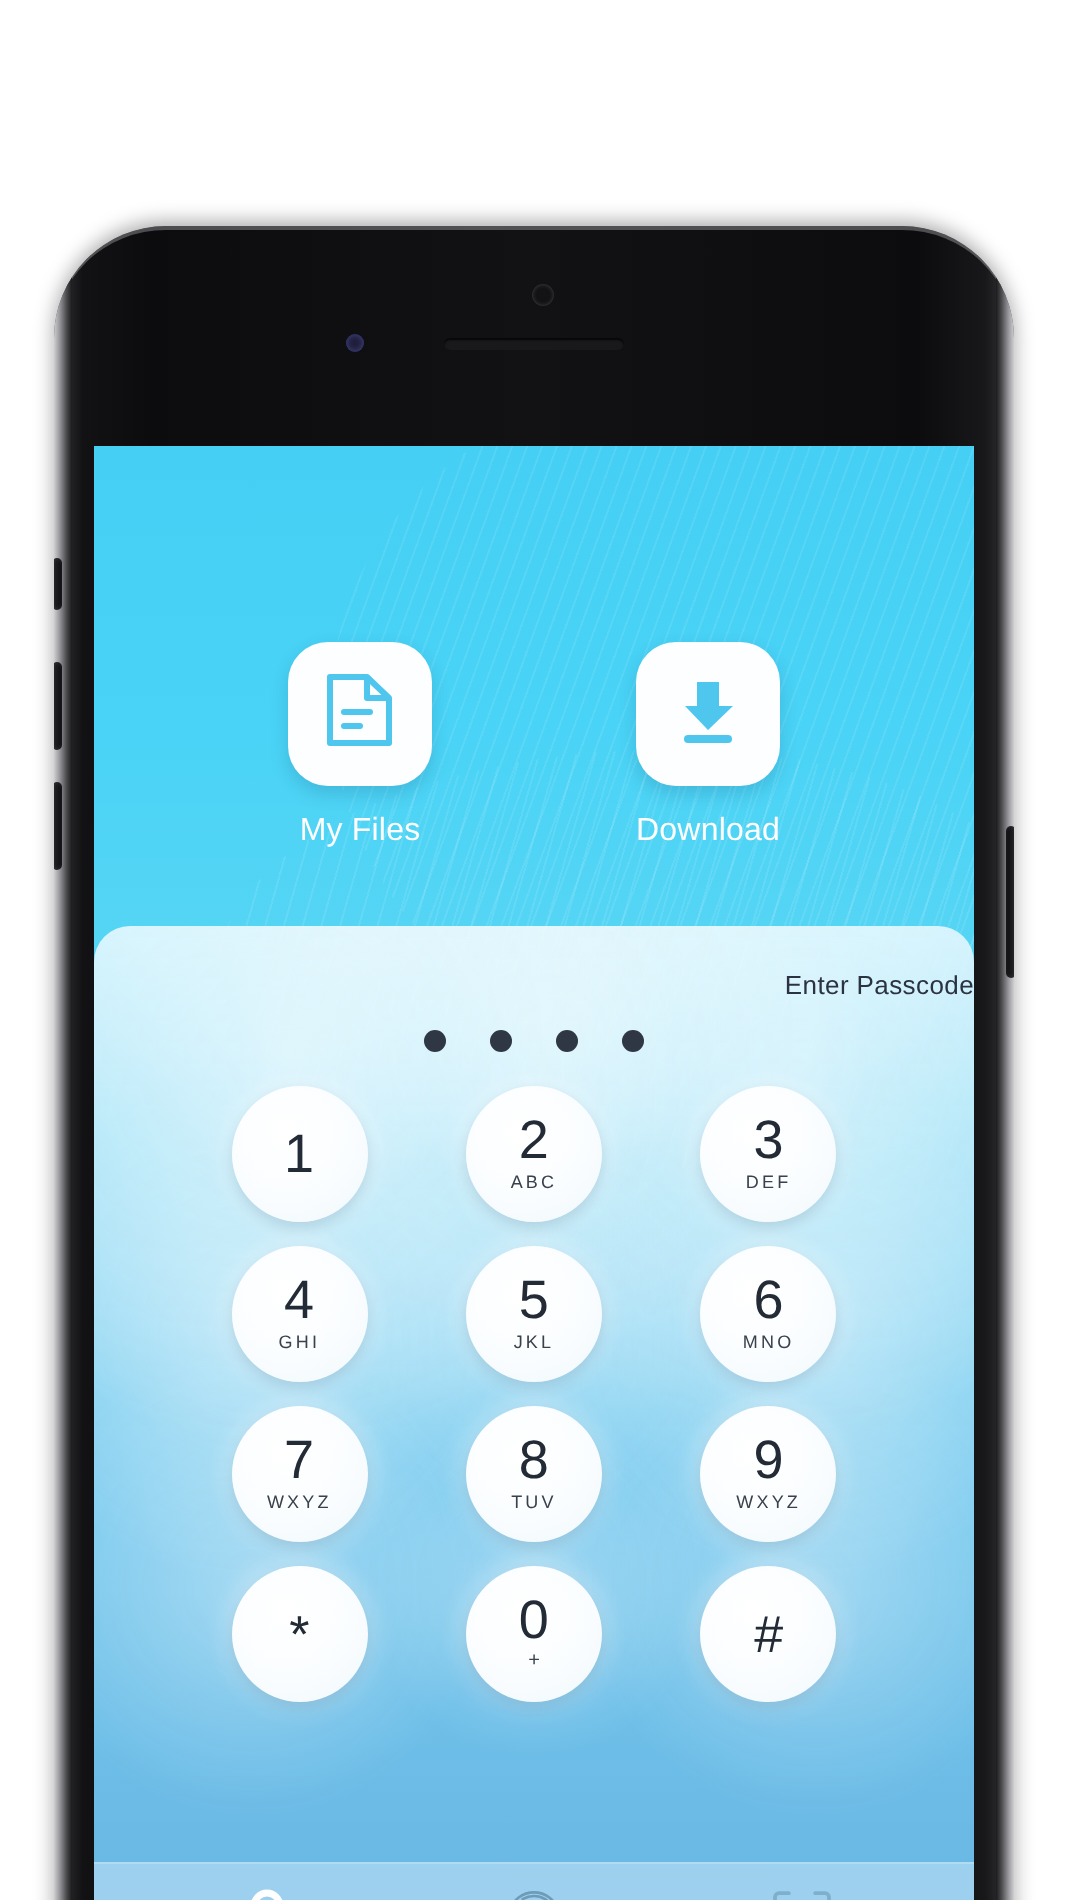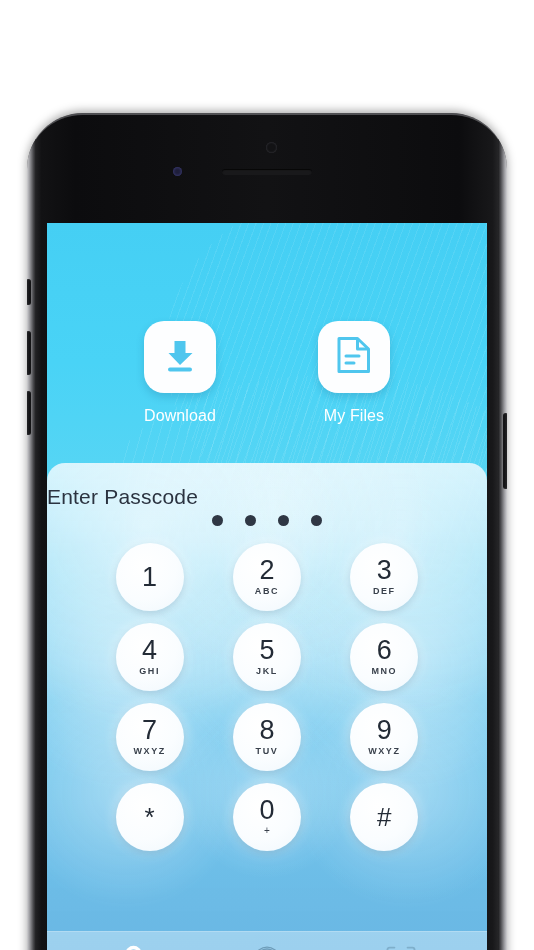--- a/index.html
+++ b/index.html
@@ -122,22 +122,22 @@
       radial-gradient(circle at 80% 13%, rgba(255,255,255,.45) 0%, rgba(255,255,255,0) 32%),
       radial-gradient(circle at 18% 38%, rgba(255,255,255,.40) 0%, rgba(255,255,255,0) 26%),
       radial-gradient(circle at 50% 38%, rgba(255,255,255,.34) 0%, rgba(255,255,255,0) 24%),
       radial-gradient(circle at 82% 38%, rgba(255,255,255,.38) 0%, rgba(255,255,255,0) 26%),
       radial-gradient(circle at 18% 62%, rgba(255,255,255,.34) 0%, rgba(255,255,255,0) 24%),
       radial-gradient(circle at 50% 62%, rgba(255,255,255,.30) 0%, rgba(255,255,255,0) 22%),
       radial-gradient(circle at 82% 62%, rgba(255,255,255,.32) 0%, rgba(255,255,255,0) 24%),
       linear-gradient(180deg, rgba(214,243,252,.92) 0%, rgba(168,226,247,.88) 22%, rgba(131,206,240,.86) 50%, rgba(110,190,232,.86) 78%, rgba(105,180,226,.88) 100%);
   }
   .pass-title{
-    position:absolute; top:22px; left:0; width:440px; text-align:left;
-    color:#2B3340; font-size:21px; font-weight:400; letter-spacing:.2px;
+    position:absolute; top:22px; left:0; width:440px; text-align:right;
+    color:#2B3340; font-size:13px; font-weight:400; letter-spacing:.2px;
   }
   .dots{
     position:absolute; top:52px; left:0; width:440px;
     display:flex; justify-content:center; gap:22px;
   }
   .dot{ width:11px; height:11px; border-radius:50%; background:#2F3744; }
 
   
   .keypad{
     position:absolute; top:80px; left:0; width:440px;
@@ -150,21 +150,21 @@
     display:flex; flex-direction:column; align-items:center; justify-content:center;
     box-shadow:0 3px 7px rgba(30,90,130,.20), 0 0 14px rgba(255,255,255,.55);
   }
   .key .num{
     font-size:27px; font-weight:300; color:#232B36;
     line-height:1; letter-spacing:.2px;
   }
   .key.no-sub .num{ margin-top:0; }
   .key.has-sub .num{ margin-top:-1px; }
   .key .sub{
-    font-size:9px; font-weight:700; color:#39414C;
+    font-size:9px; font-weight:400; color:#39414C;
     letter-spacing:1.6px; margin-top:3px; line-height:1;
   }
   .key .sym{ font-size:26px; font-weight:400; color:#232B36; line-height:1; }
   .key .plus{ font-size:10px; color:#39414C; margin-top:2px; line-height:1; }
 
   
   .bottom-bar{
     position:absolute; left:0; bottom:0; width:440px; height:62px;
     background:rgba(226,243,252,.42);
     border-top:1px solid rgba(255,255,255,.22);
@@ -195,41 +195,41 @@
 
   <div class="screen">
     <div class="swoosh"></div>
     <div class="swoosh2"></div>
 
     <div class="apps">
 
       <div class="app">
         <div class="app-tile">
           <span>
-            <svg width="40" height="40" viewBox="0 0 40 40" fill="none">
-              <path d="M14.5 6h11v12h7L20 30 8.5 18h6z" fill="#4FC6EE"></path>
-              <rect x="8" y="32.5" width="24" height="4" rx="2" fill="#4FC6EE"></rect>
-            </svg>
-          </span>
-        </div>
-        <div class="app-label">Download</div>
-      </div>
-
-      <div class="app">
-        <div class="app-tile">
-          <span>
             <svg width="38" height="40" viewBox="0 0 38 40" fill="none">
               <path d="M4 3.5h18.5L33.5 14v22.5H4z" stroke="#4FC6EE" stroke-width="3" stroke-linejoin="round" fill="none"></path>
               <path d="M22.5 3.5V14h11" stroke="#4FC6EE" stroke-width="3" stroke-linejoin="round" fill="none"></path>
               <line x1="11" y1="21" x2="24" y2="21" stroke="#4FC6EE" stroke-width="3" stroke-linecap="round"></line>
               <line x1="11" y1="28" x2="19" y2="28" stroke="#4FC6EE" stroke-width="3" stroke-linecap="round"></line>
             </svg>
           </span>
         </div>
         <div class="app-label">My Files</div>
+      </div>
+
+      <div class="app">
+        <div class="app-tile">
+          <span>
+            <svg width="40" height="40" viewBox="0 0 40 40" fill="none">
+              <path d="M14.5 6h11v12h7L20 30 8.5 18h6z" fill="#4FC6EE"></path>
+              <rect x="8" y="32.5" width="24" height="4" rx="2" fill="#4FC6EE"></rect>
+            </svg>
+          </span>
+        </div>
+        <div class="app-label">Download</div>
       </div>
 
     </div>
 
     <div class="pass-panel">
 
       <div class="pass-title">Enter Passcode</div>
 
       <div class="dots">
         <span class="dot"></span>

